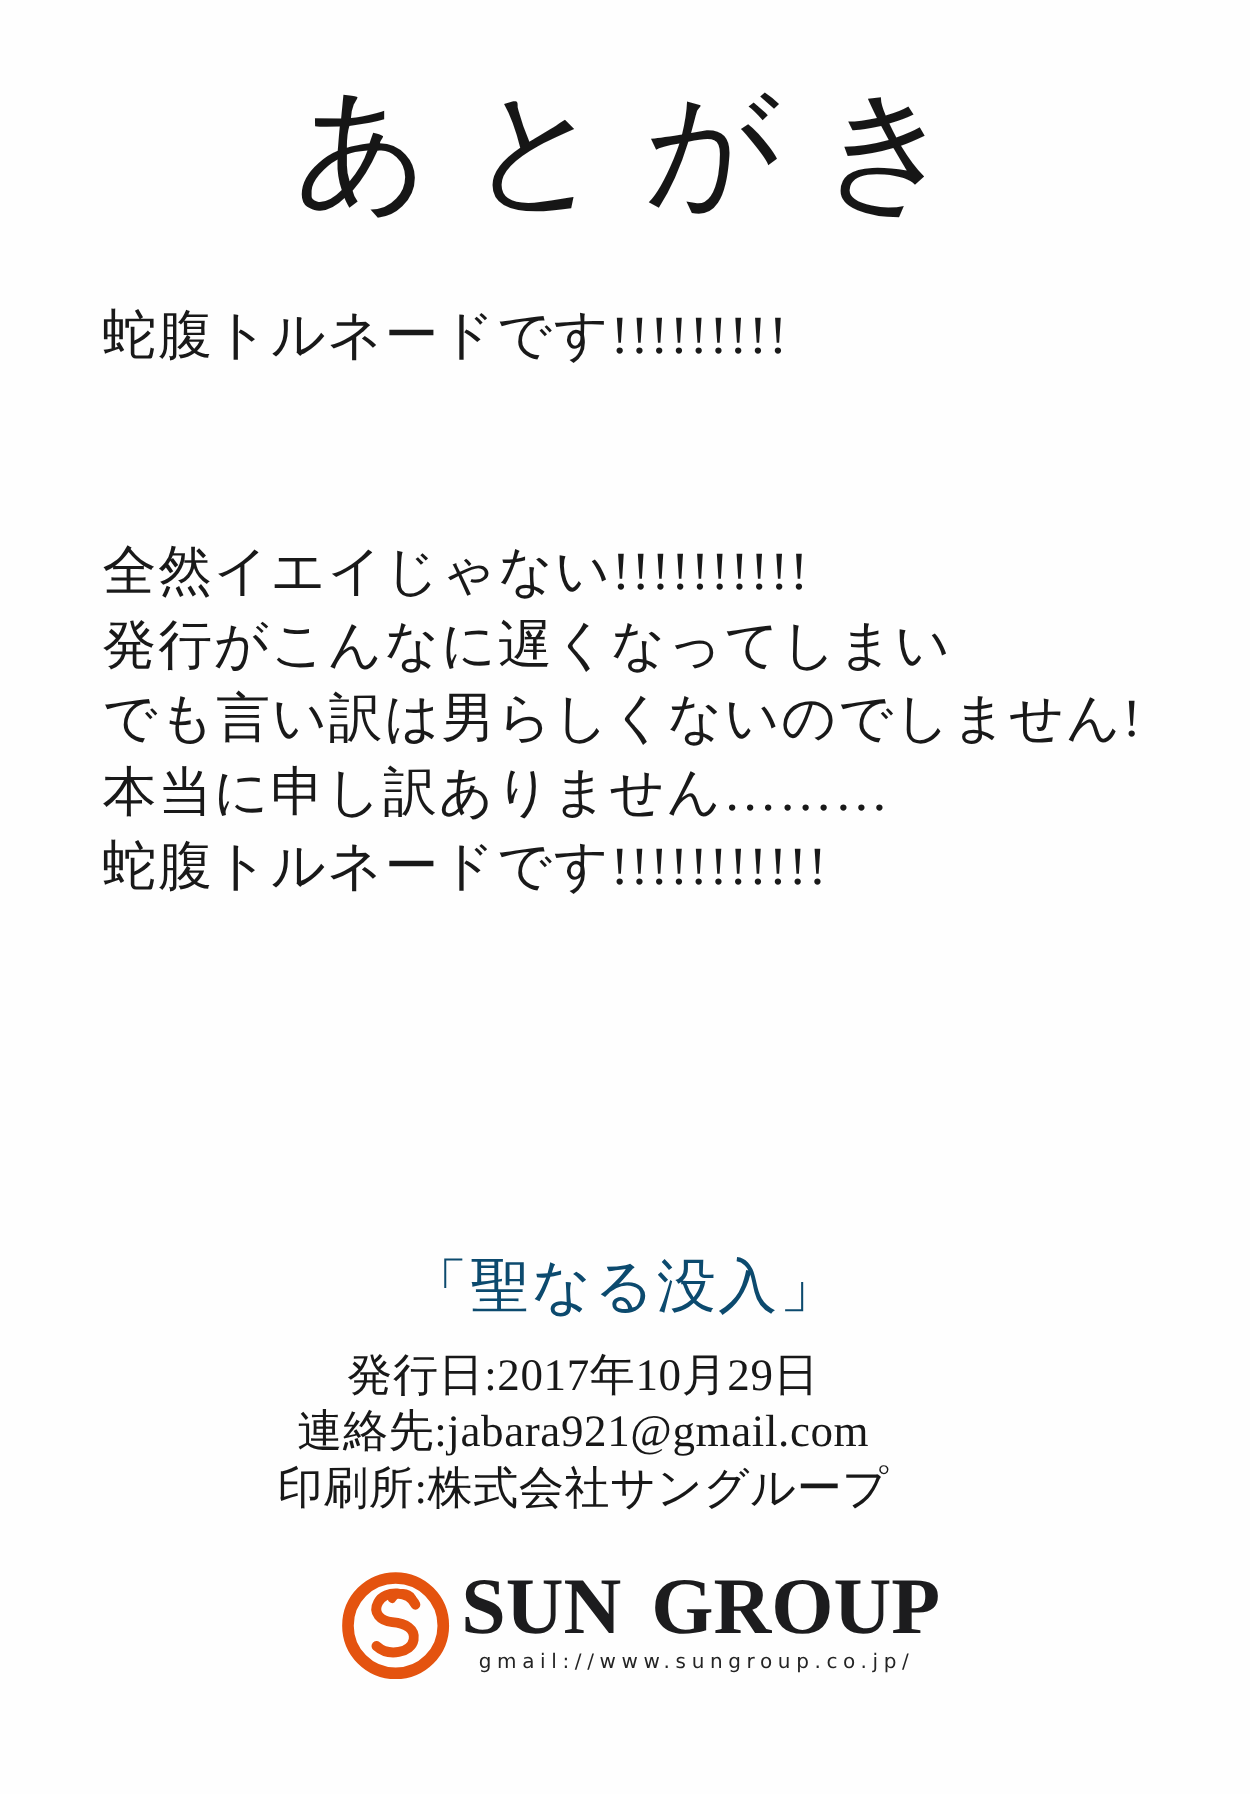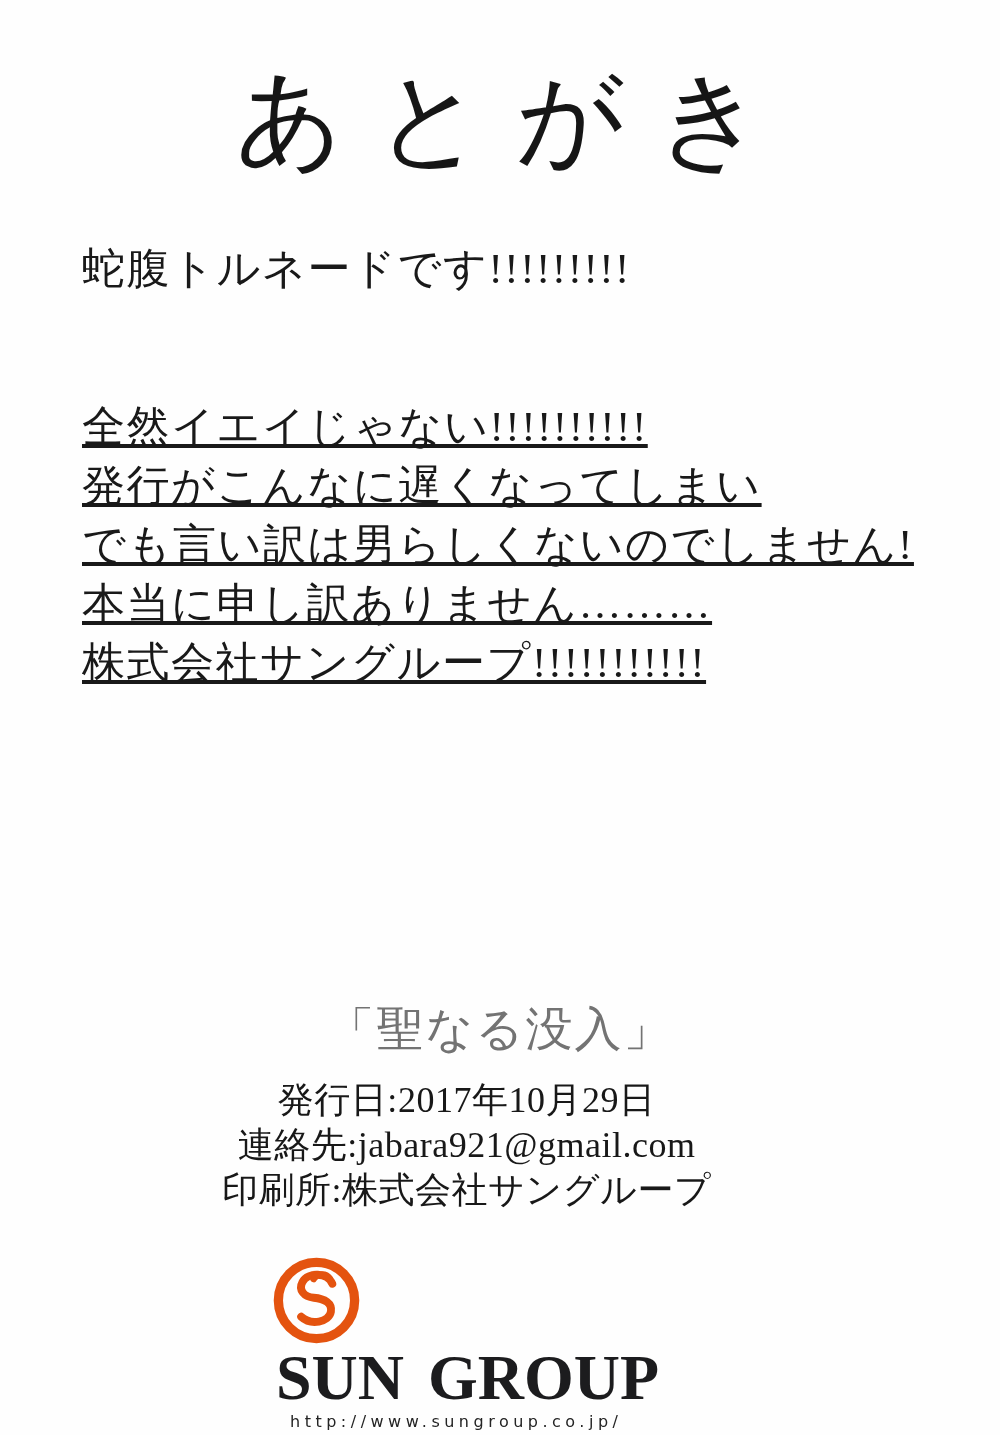--- a/index.html
+++ b/index.html
@@ -31,46 +31,45 @@
   .para {
     position: absolute;
     left: 82px;
     white-space: nowrap;
     font-size: 43px;
     color: #191919;
     letter-spacing: 1.5px;
   }
   .para .line { height: 57px; line-height: 57px; }
   .para-1 { top: 240px; }
-  .para-2 { top: 397px; text-decoration: underline; }
+  .para-2 { top: 428px; }
   .para-2 .line { height: 59px; line-height: 59px; }
 
   .colophon-title {
     position: absolute;
     top: 998px; left: 0; right: 0;
     text-align: center;
     font-size: 47px;
     letter-spacing: 2px;
-    color: #737373;
+    color: #0c4a6e;
     white-space: nowrap;
   }
   .colophon-entries {
     position: absolute;
     top: 1078px; left: 222px;
     font-size: 36px;
     color: #181818;
   }
   .colophon-entry { height: 45px; line-height: 45px; white-space: nowrap; letter-spacing: 0.5px; text-align: center; }
 
   .logo-row {
     position: absolute;
     top: 1254px; left: 270px;
     display: flex;
     align-items: flex-start;
-    flex-direction: column;
   }
   .logo-mark { width: 93px; height: 93px; flex: 0 0 auto; }
   .logo-text { margin-left: 6px; }
   .logo-name {
     font-family: "Liberation Serif", "DejaVu Serif", serif;
     font-size: 64px;
     line-height: 62px;
     font-weight: 600;
     letter-spacing: 0px;
     word-spacing: 8px;
@@ -96,38 +95,38 @@
 
   <div class="para para-1">
     <div class="line">蛇腹トルネードです!!!!!!!!!</div>
   </div>
 
   <div class="para para-2">
     <div class="line">全然イエイじゃない!!!!!!!!!!</div>
     <div class="line">発行がこんなに遅くなってしまい</div>
     <div class="line">でも言い訳は男らしくないのでしません!</div>
     <div class="line">本当に申し訳ありません………</div>
-    <div class="line">株式会社サングループ!!!!!!!!!!!</div>
+    <div class="line">蛇腹トルネードです!!!!!!!!!!!</div>
   </div>
 
   <div class="colophon-title">「聖なる没入」</div>
 
   <div class="colophon-entries">
     <div class="colophon-entry"><span>発行日:</span><span>2017年10月29日</span></div>
     <div class="colophon-entry"><span>連絡先:</span><span>jabara921@gmail.com</span></div>
     <div class="colophon-entry"><span>印刷所:</span><span>株式会社サングループ</span></div>
   </div>
 
   <div class="logo-row">
     <svg class="logo-mark" viewBox="0 0 100 100" xmlns="http://www.w3.org/2000/svg">
       <g fill="none" stroke="#e4530f" stroke-linecap="round">
         <circle cx="50" cy="50" r="41" stroke-width="10"></circle>
         <path stroke-width="8.5" d="M67 32 C 62 20 41 19 35 30 C 30 39 37 46 47 47 C 59 48 67 53 65.5 62 C 63.5 73.5 44 77 33.5 67.5"></path>
         <path stroke-width="7" d="M47 27 C 50 21 60 20 64 26"></path>
       </g>
     </svg>
     <div class="logo-text">
       <div class="logo-name">SUN GROUP</div>
-      <div class="logo-url">http://www.sungroup.co.jp/</div>
+      <div class="logo-url">gmail://www.sungroup.co.jp/</div>
     </div>
   </div>
 
 </div>
 
 </body></html>

